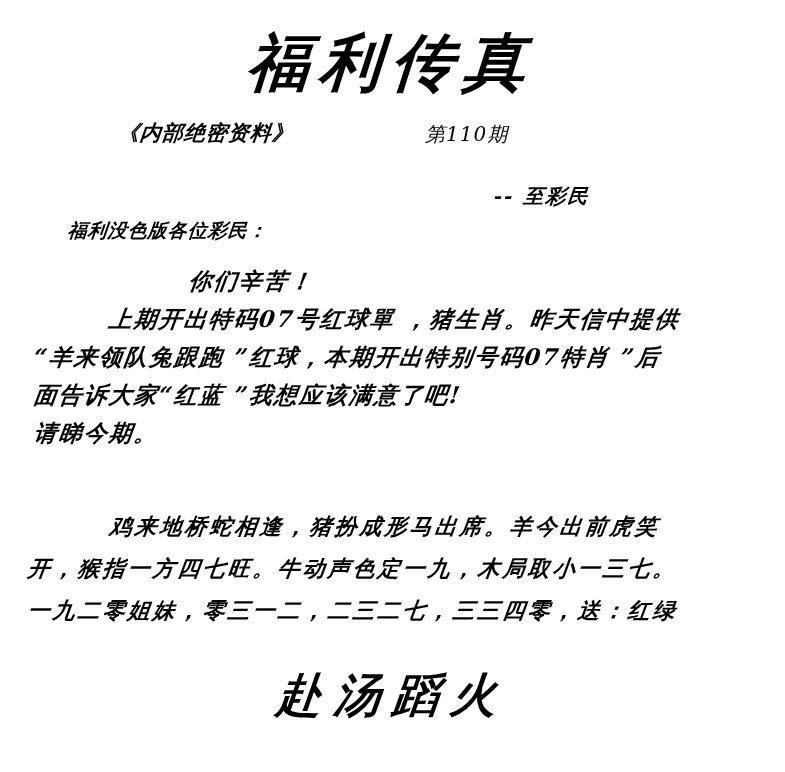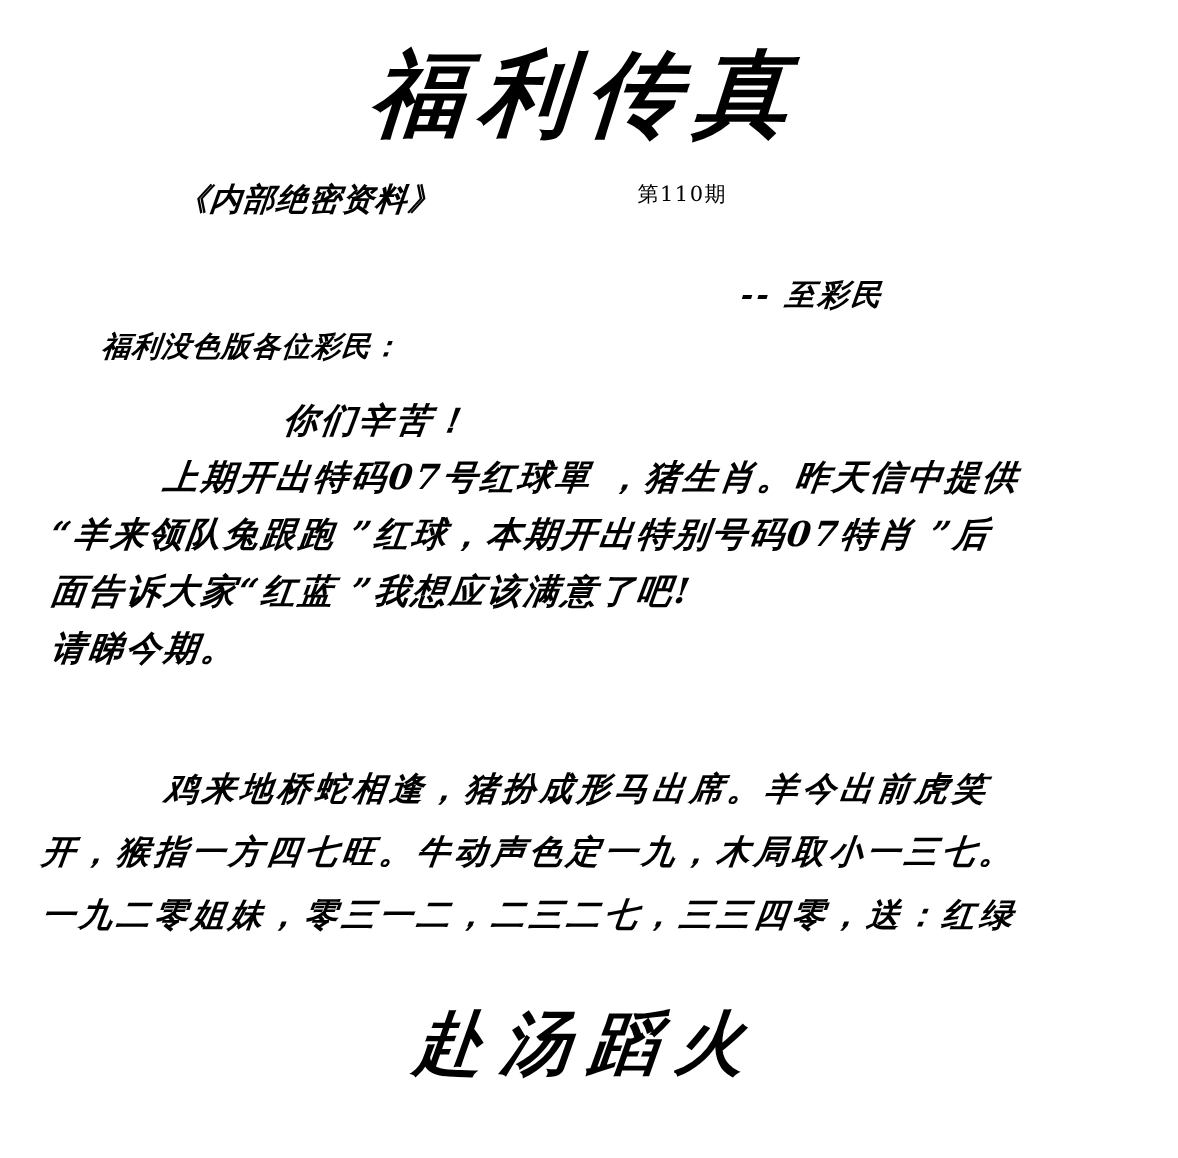--- a/index.html
+++ b/index.html
@@ -49,23 +49,24 @@
     font-size: 21px;
     font-weight: bold;
     font-style: italic;
     letter-spacing: 1px;
     transform: skewX(-6deg);
   }
   .issue {
     position: absolute;
     left: 425px;
     top: 2px;
-    font-size: 14px;
+    font-size: 20px;
     font-family: "DejaVu Serif", serif;
     letter-spacing: 1px;
+    font-style: italic;
   }
 
   .dedication {
     position: absolute;
     right: 195px;
     top: 183px;
     font-size: 20px;
     font-weight: bold;
     font-style: italic;
     letter-spacing: 2px;

